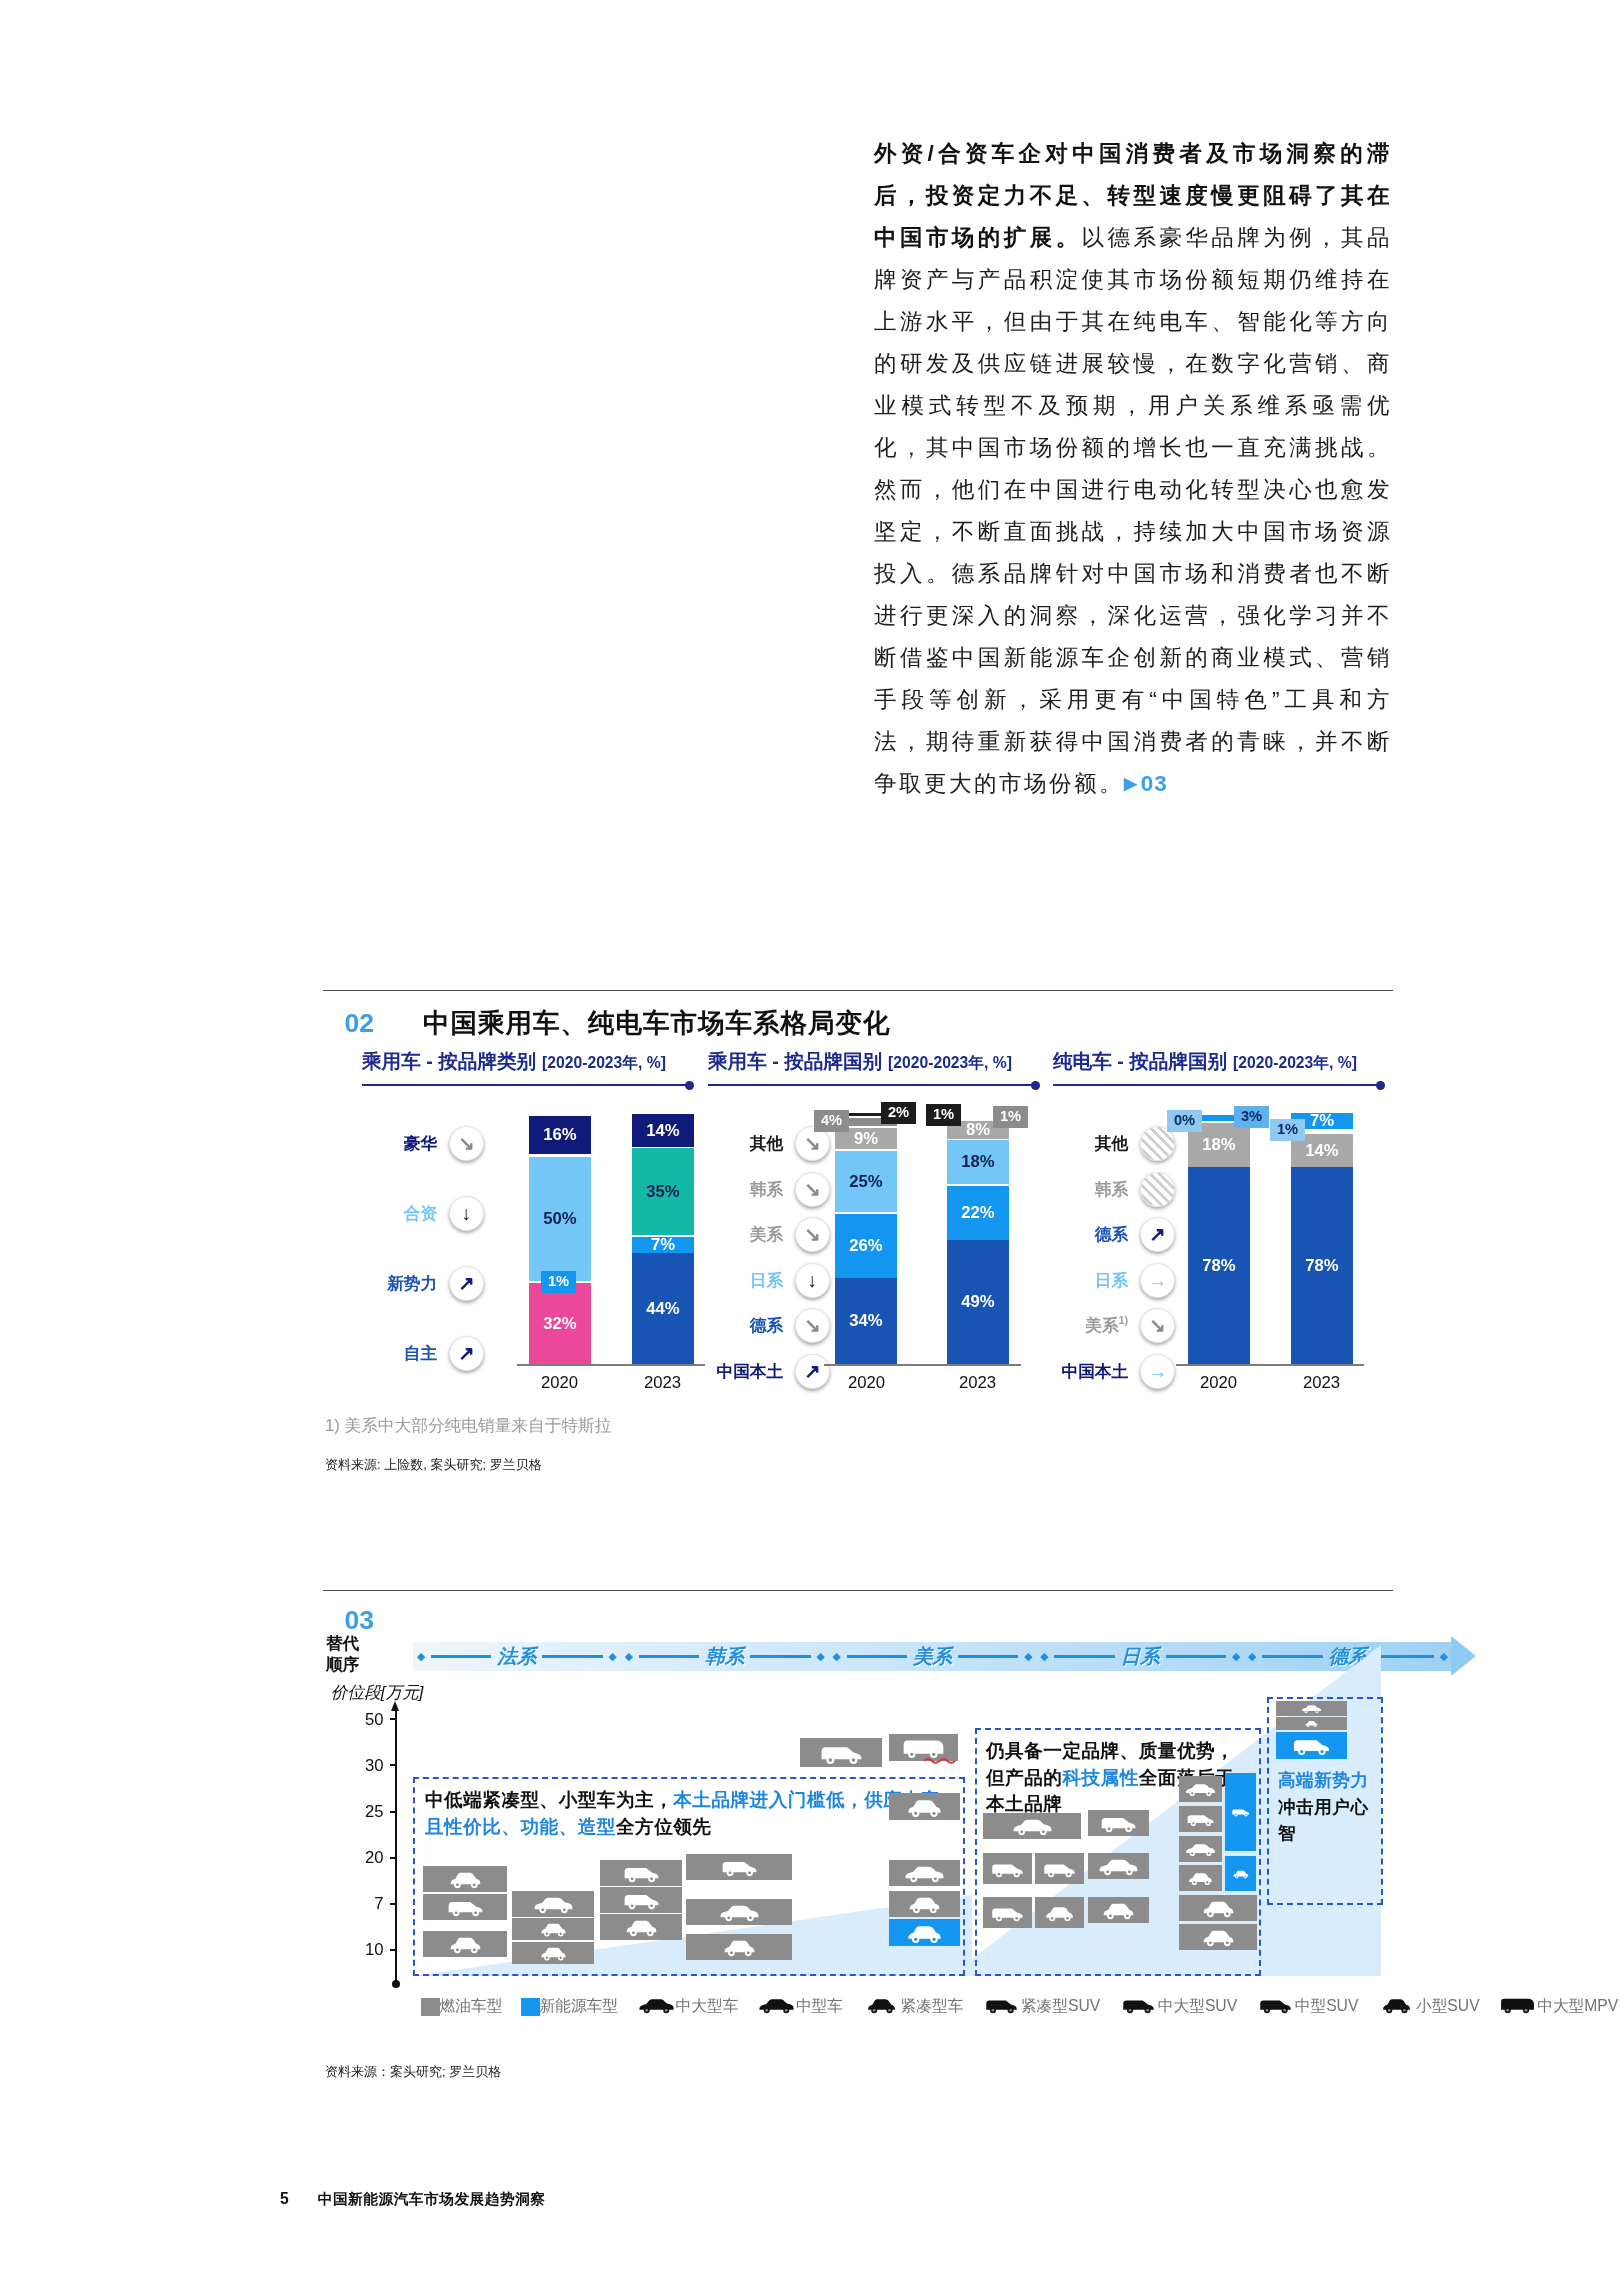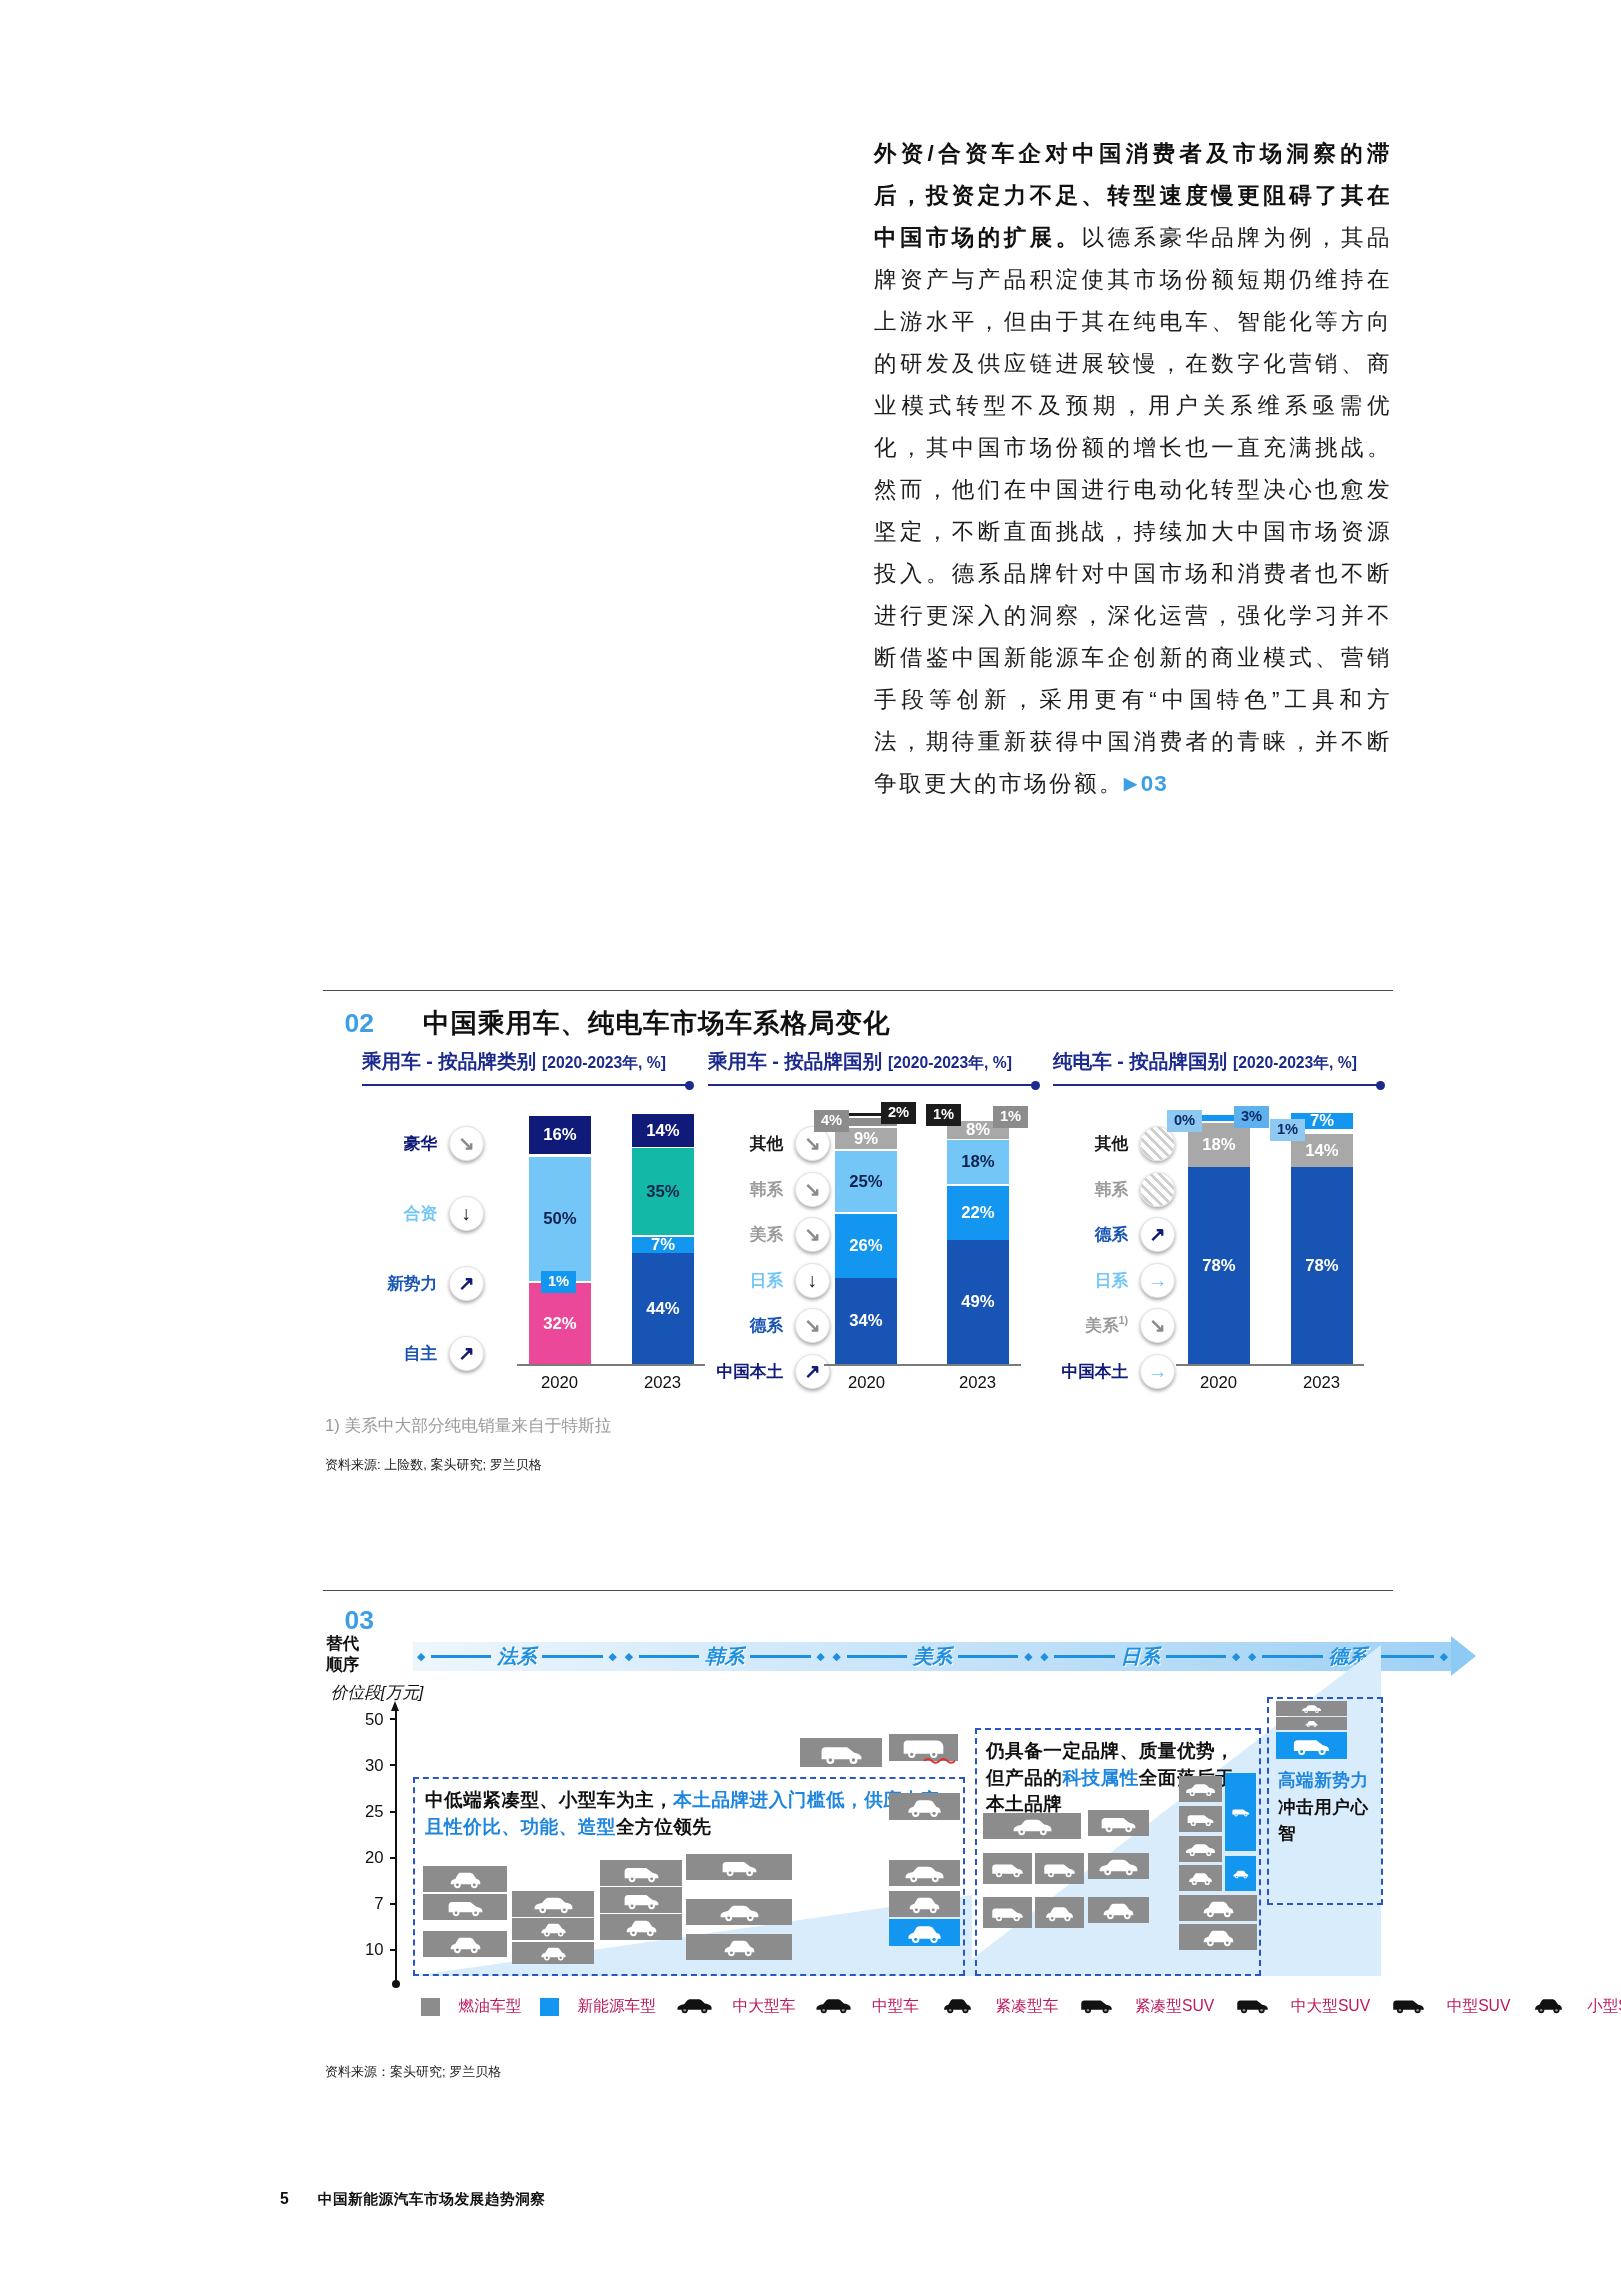--- a/index.html
+++ b/index.html
@@ -59,21 +59,21 @@
   .tick{position:absolute;width:39px;text-align:right;font-size:16.7px;color:#111;}
   .tickmark{position:absolute;width:6.9px;height:2px;background:#111;left:67px;}
   .wedge{position:absolute;background:#d9ecfb;}
   .dbox{position:absolute;border:2.5px dashed #2856c9;}
   .dbox-text{position:absolute;font-size:18.6px;font-weight:700;line-height:26.5px;color:#111;letter-spacing:0.5px;}
   .dbox-text .blue{color:#1e86e0;}
   .tile{position:absolute;display:flex;align-items:center;justify-content:center;}
   .tile svg{display:block;}
   .tile .strike{position:absolute;right:2px;bottom:-3.9px;}
   #fig03-legend{position:absolute;left:98px;top:404px;display:flex;align-items:center;gap:18.6px;}
-  .flg{display:flex;align-items:center;gap:19px;font-size:15.7px;color:#be185d;white-space:nowrap;}
+  .flg{display:flex;align-items:center;gap:0;font-size:15.7px;color:#737373;white-space:nowrap;}
   .flg .sw{width:18.6px;height:18.6px;}
 
   
   #footer{position:absolute;left:280px;top:2190px;display:flex;gap:29px;align-items:baseline;}
   #footer .num{font-size:15.7px;font-weight:700;color:#111;}
   #footer .txt{font-size:14.7px;font-weight:700;color:#111;letter-spacing:0.5px;}
 </style>
 </head>
 <body>
 

